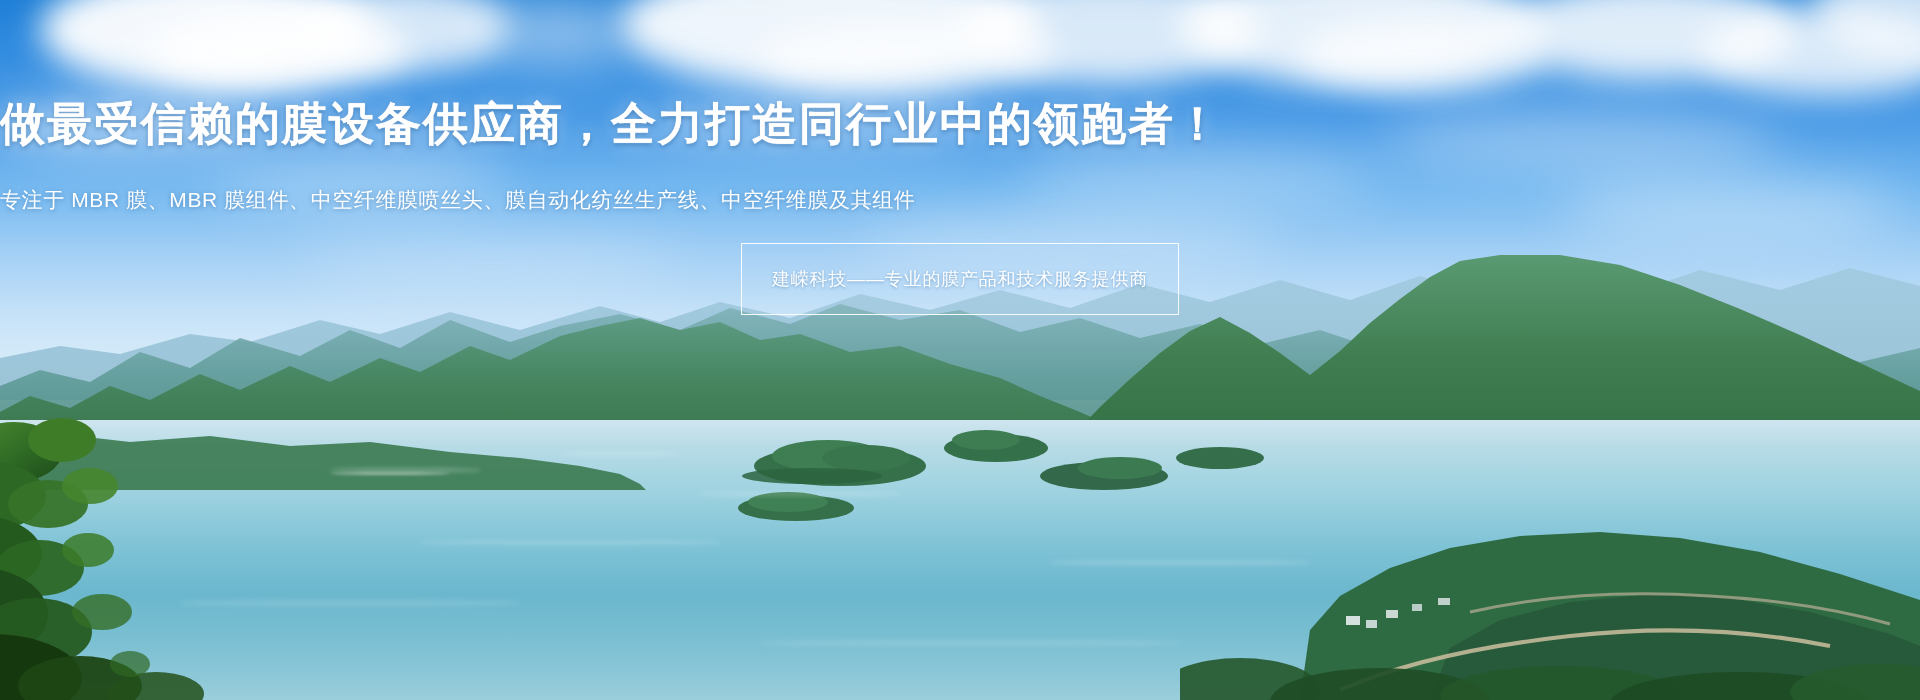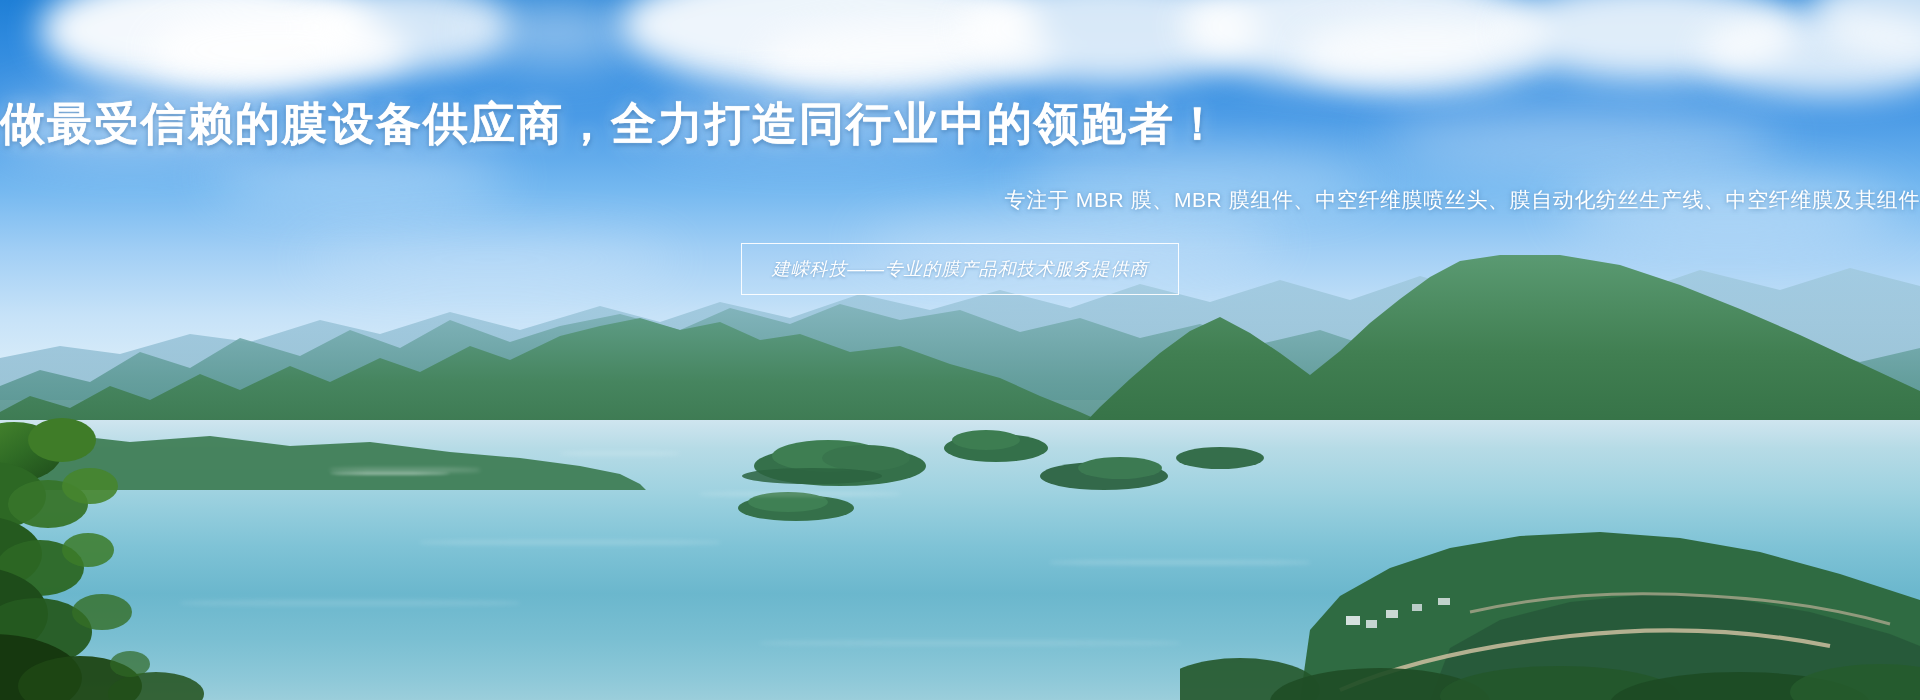--- a/index.html
+++ b/index.html
@@ -32,34 +32,33 @@
   .overlay { position:absolute; left:0; top:0; width:1920px; height:700px; z-index:60; }
 
   #headline {
     position:absolute; left:0; top:100px; width:1920px; text-align:left;
     font-size:45px; font-weight:bold; letter-spacing:2px; color:#ffffff;
     line-height:1.05; white-space:nowrap;
     text-shadow:0 0 1px #ffffff, 0 2px 5px rgba(30,90,150,.55),
                 0 0 18px rgba(255,255,255,.45);
   }
   #subtitle {
-    position:absolute; left:0; top:186px; width:1920px; text-align:right;
+    position:absolute; left:0; top:186px; width:1920px; text-align:left;
     font-size:21px; color:#ffffff; letter-spacing:.6px; white-space:nowrap;
     text-shadow:0 1px 4px rgba(40,95,150,.50);
   }
   #tagline-wrap {
     position:absolute; left:0; top:243px; width:1920px;
     display:flex; justify-content:center;
   }
   #tagline {
     border:1px solid rgba(255,255,255,.92);
-    padding:13px 30px; font-size:18px; color:#ffffff; letter-spacing:.8px;
+    padding:23px 30px; font-size:18px; color:#ffffff; letter-spacing:.8px;
     white-space:nowrap; text-shadow:0 1px 3px rgba(40,95,150,.45);
     background:rgba(255,255,255,.04);
-    font-style:italic;
   }
 </style>
 </head>
 <body>
 
 <div id="banner">
 
   <div class="sky"></div>
   <div id="cloud-layer">
       <div class="cloud soft" style="left: 40px; top: -30px; width: 330px; height: 120px; opacity: 0.95;"></div>

